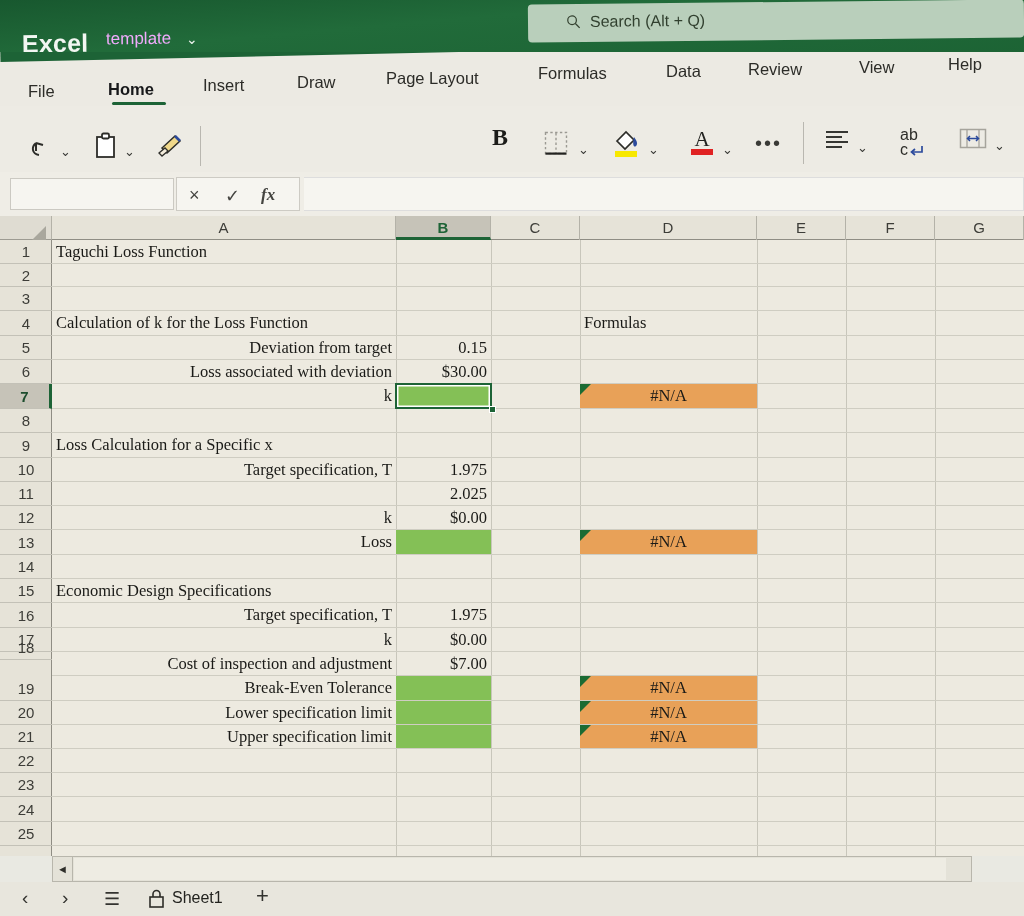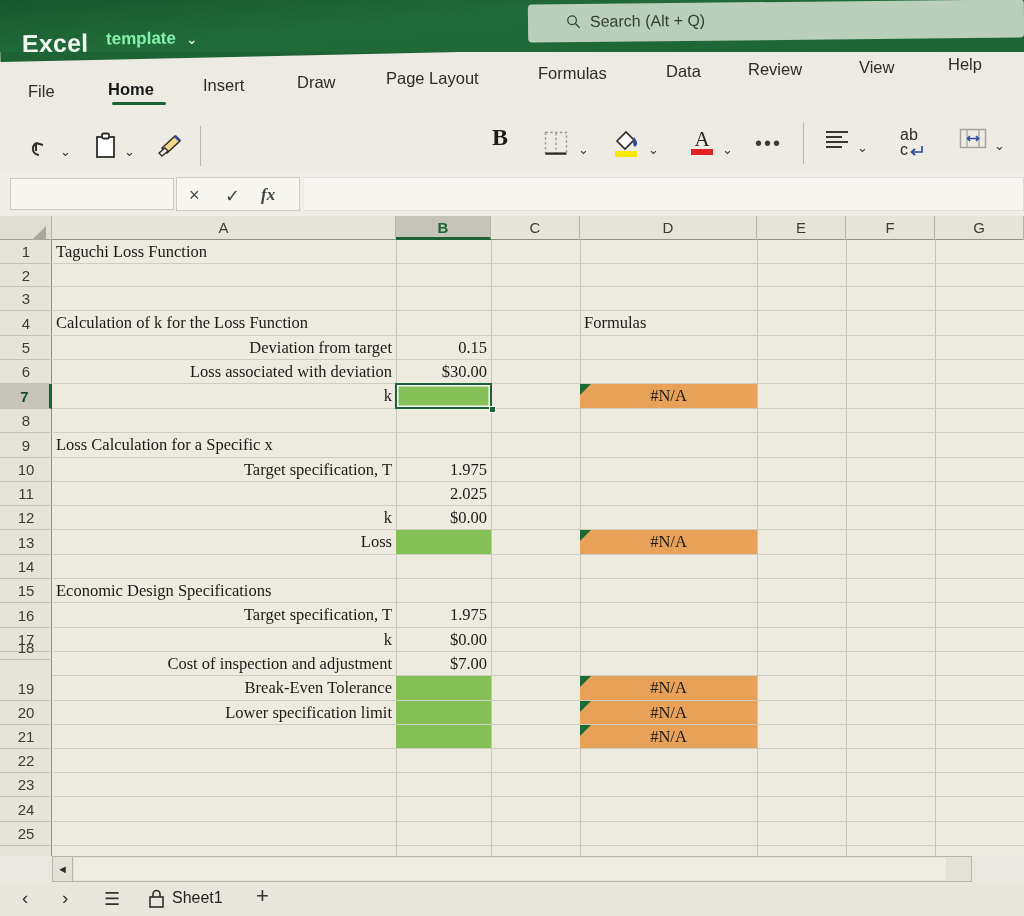--- a/index.html
+++ b/index.html
@@ -30,23 +30,22 @@
     background: linear-gradient(175deg, #18582f 0%, #216b3a 40%, #1c6334 100%);
   }
   .app-name {
     position: absolute; left: 22px; top: 29px;
     font-size: 25px; font-weight: bold; color: #f2f6f2;
     letter-spacing: .2px;
     transform: rotate(-0.7deg);
   }
   .doc-name {
     position: absolute; left: 106px; top: 29px;
-    font-size: 17px; color: #86efac;
+    font-size: 17px; color: #f0abfc;
     transform: rotate(-0.7deg);
-    font-weight: bold;
   }
   .doc-chevron {
     position: absolute; left: 186px; top: 31px;
     font-size: 14px; color: #eef3ee;
     transform: rotate(-0.7deg);
   }
   .searchbox {
     position: absolute; left: 528px; top: 2px;
     width: 496px; height: 38px;
     background: #b9cfbb;
@@ -498,20 +497,21 @@
         <div class="cell rgt" style="left: 0px; top: 388px; width: 344px; height: 23px;">k</div>
         <div class="cell rgt" style="left: 344px; top: 388px; width: 95px; height: 23px;">$0.00</div>
         <div class="cell rgt" style="left: 0px; top: 412px; width: 344px; height: 23px;">Cost of inspection and adjustment</div>
         <div class="cell rgt" style="left: 344px; top: 412px; width: 95px; height: 23px;">$7.00</div>
         <div class="cell rgt" style="left: 0px; top: 436px; width: 344px; height: 24px;">Break-Even Tolerance</div>
         <div class="cell rgt fill-green" style="left: 344px; top: 436px; width: 95px; height: 24px;"></div>
         <div class="cell ctr fill-orange" style="left: 528px; top: 436px; width: 177px; height: 24px;">#N/A<span class="errtri"></span></div>
         <div class="cell rgt" style="left: 0px; top: 461px; width: 344px; height: 23px;">Lower specification limit</div>
         <div class="cell rgt fill-green" style="left: 344px; top: 461px; width: 95px; height: 23px;"></div>
         <div class="cell ctr fill-orange" style="left: 528px; top: 461px; width: 177px; height: 23px;">#N/A<span class="errtri"></span></div>
+        <div class="cell rgt" style="left: 0px; top: 485px; width: 344px; height: 23px;">Upper specification limit</div>
         <div class="cell rgt fill-green" style="left: 344px; top: 485px; width: 95px; height: 23px;"></div>
         <div class="cell ctr fill-orange" style="left: 528px; top: 485px; width: 177px; height: 23px;">#N/A<span class="errtri"></span></div>
         <div class="active-cell" style="left: 343px; top: 143px; width: 97px; height: 26px;"></div>
         <div class="fill-handle" style="left: 437px; top: 166px;"></div>
       </div>
   </div>
 
   <div class="hscroll">
     <div class="hscroll-left">◄</div>
     <div class="hscroll-thumb"></div>

